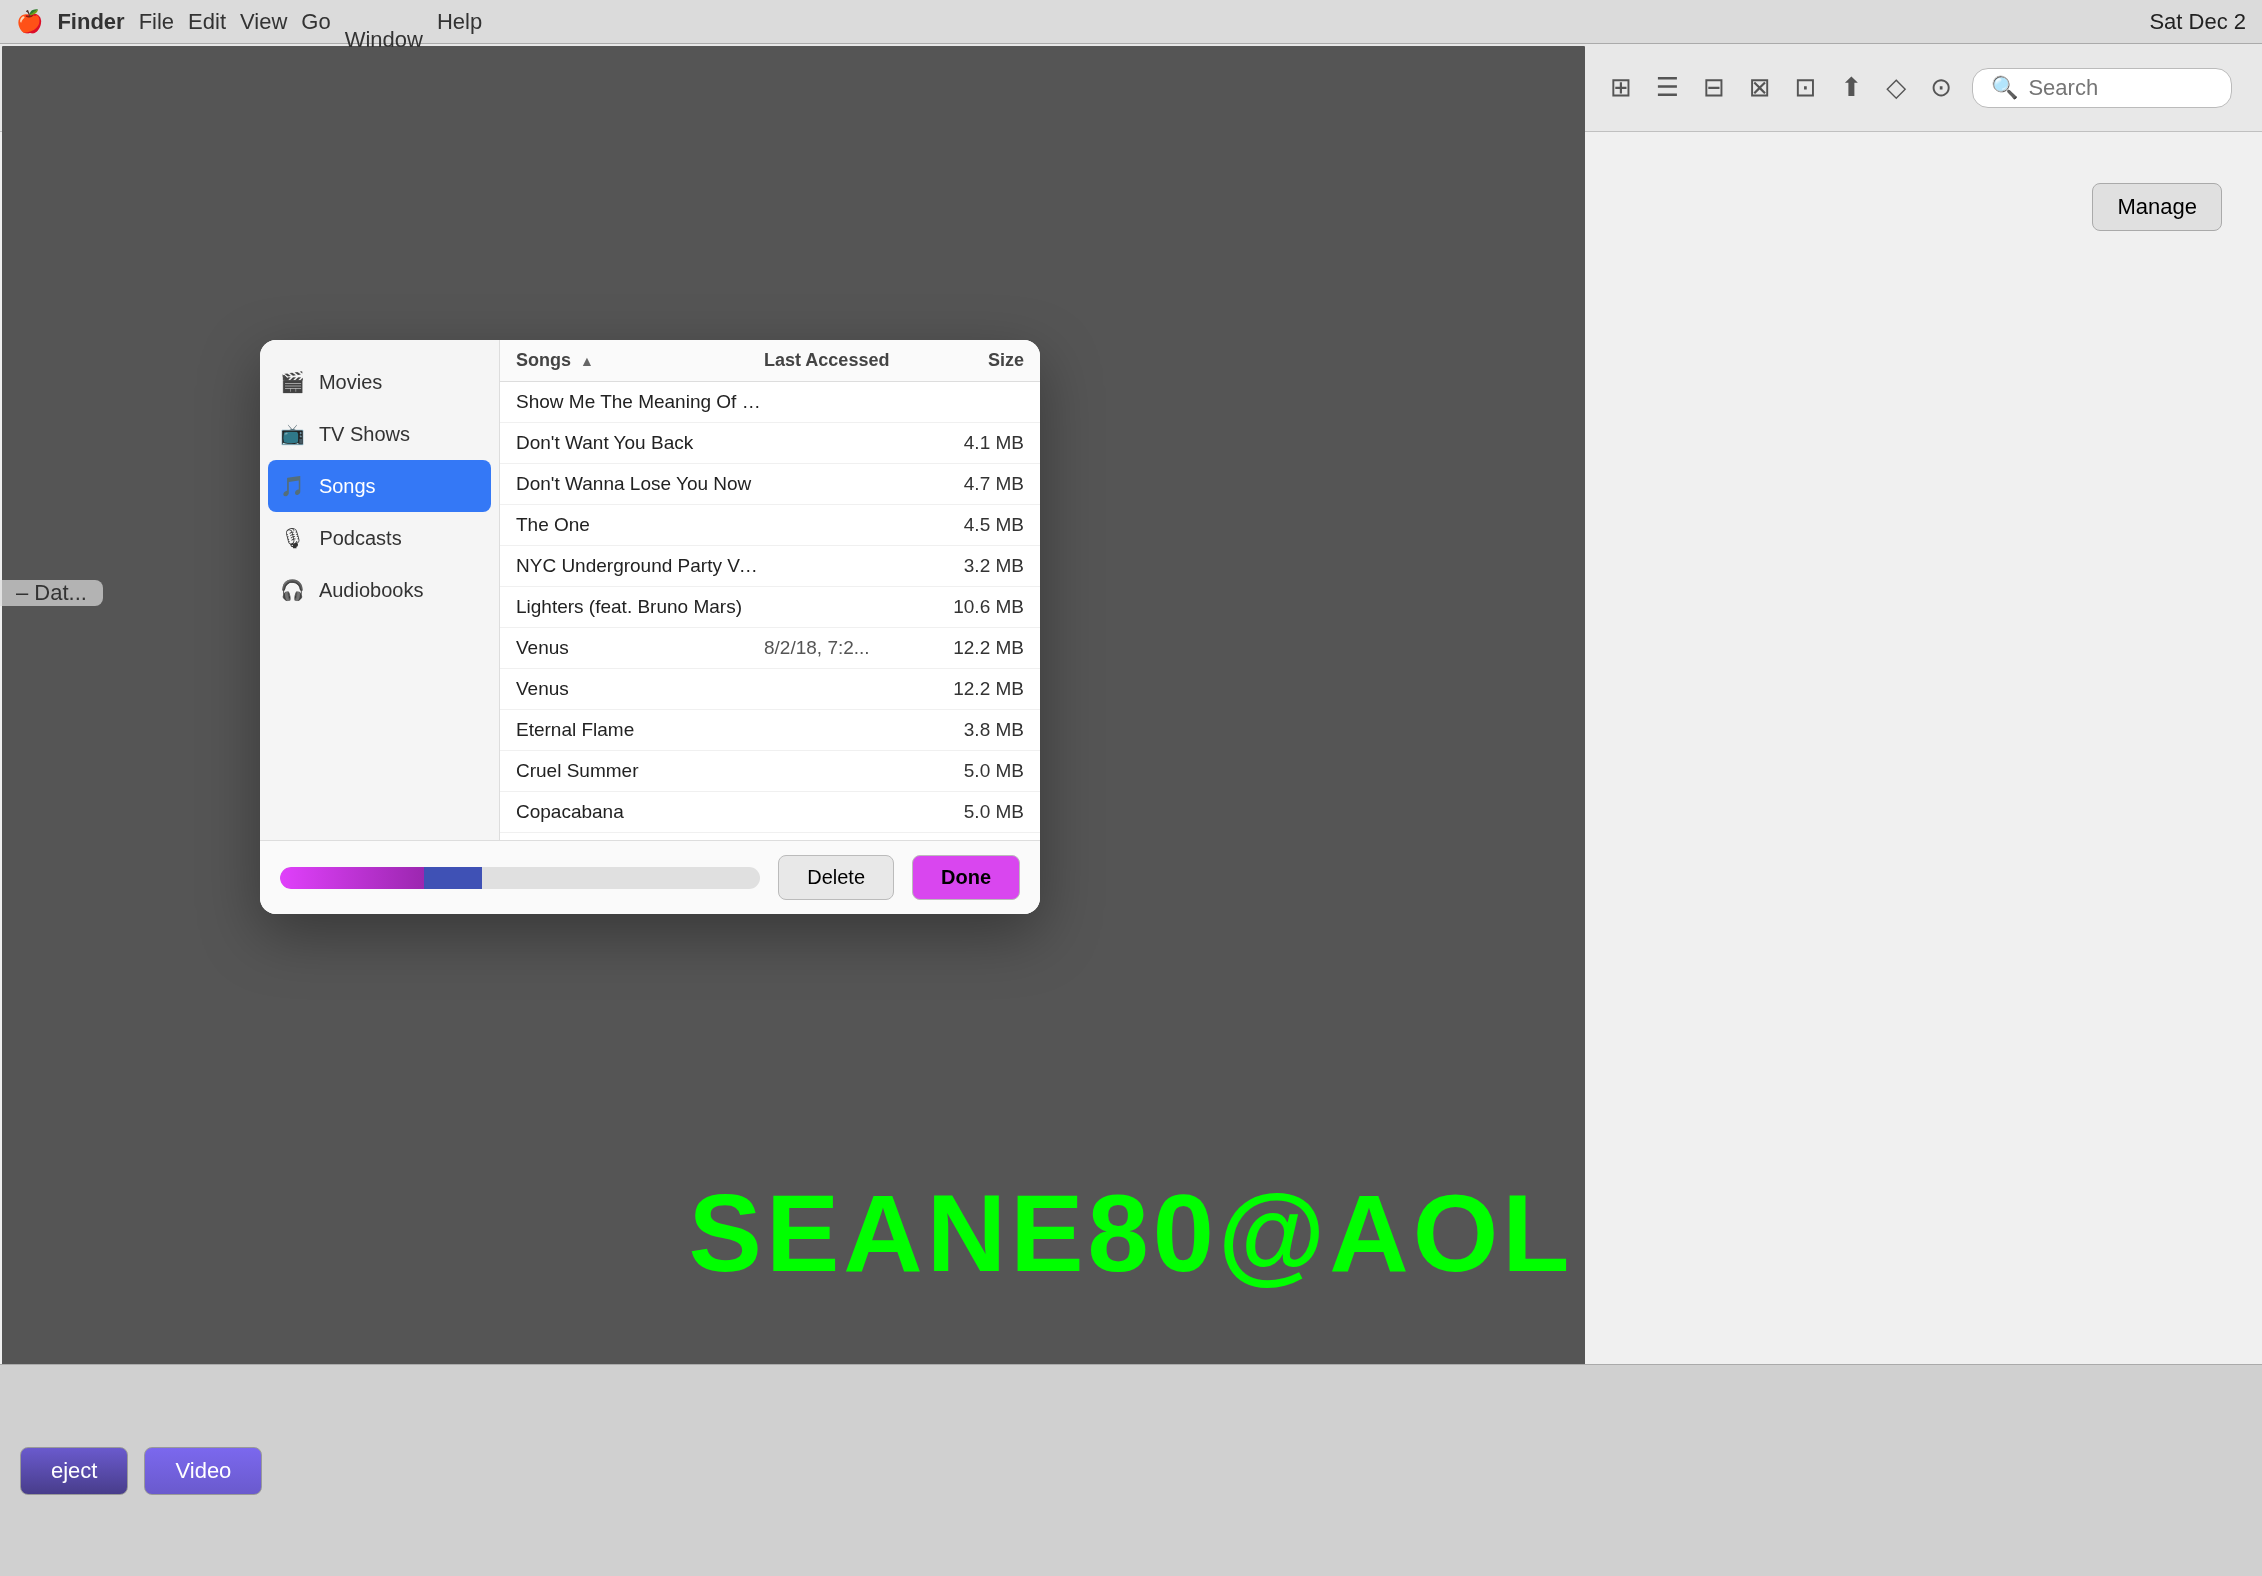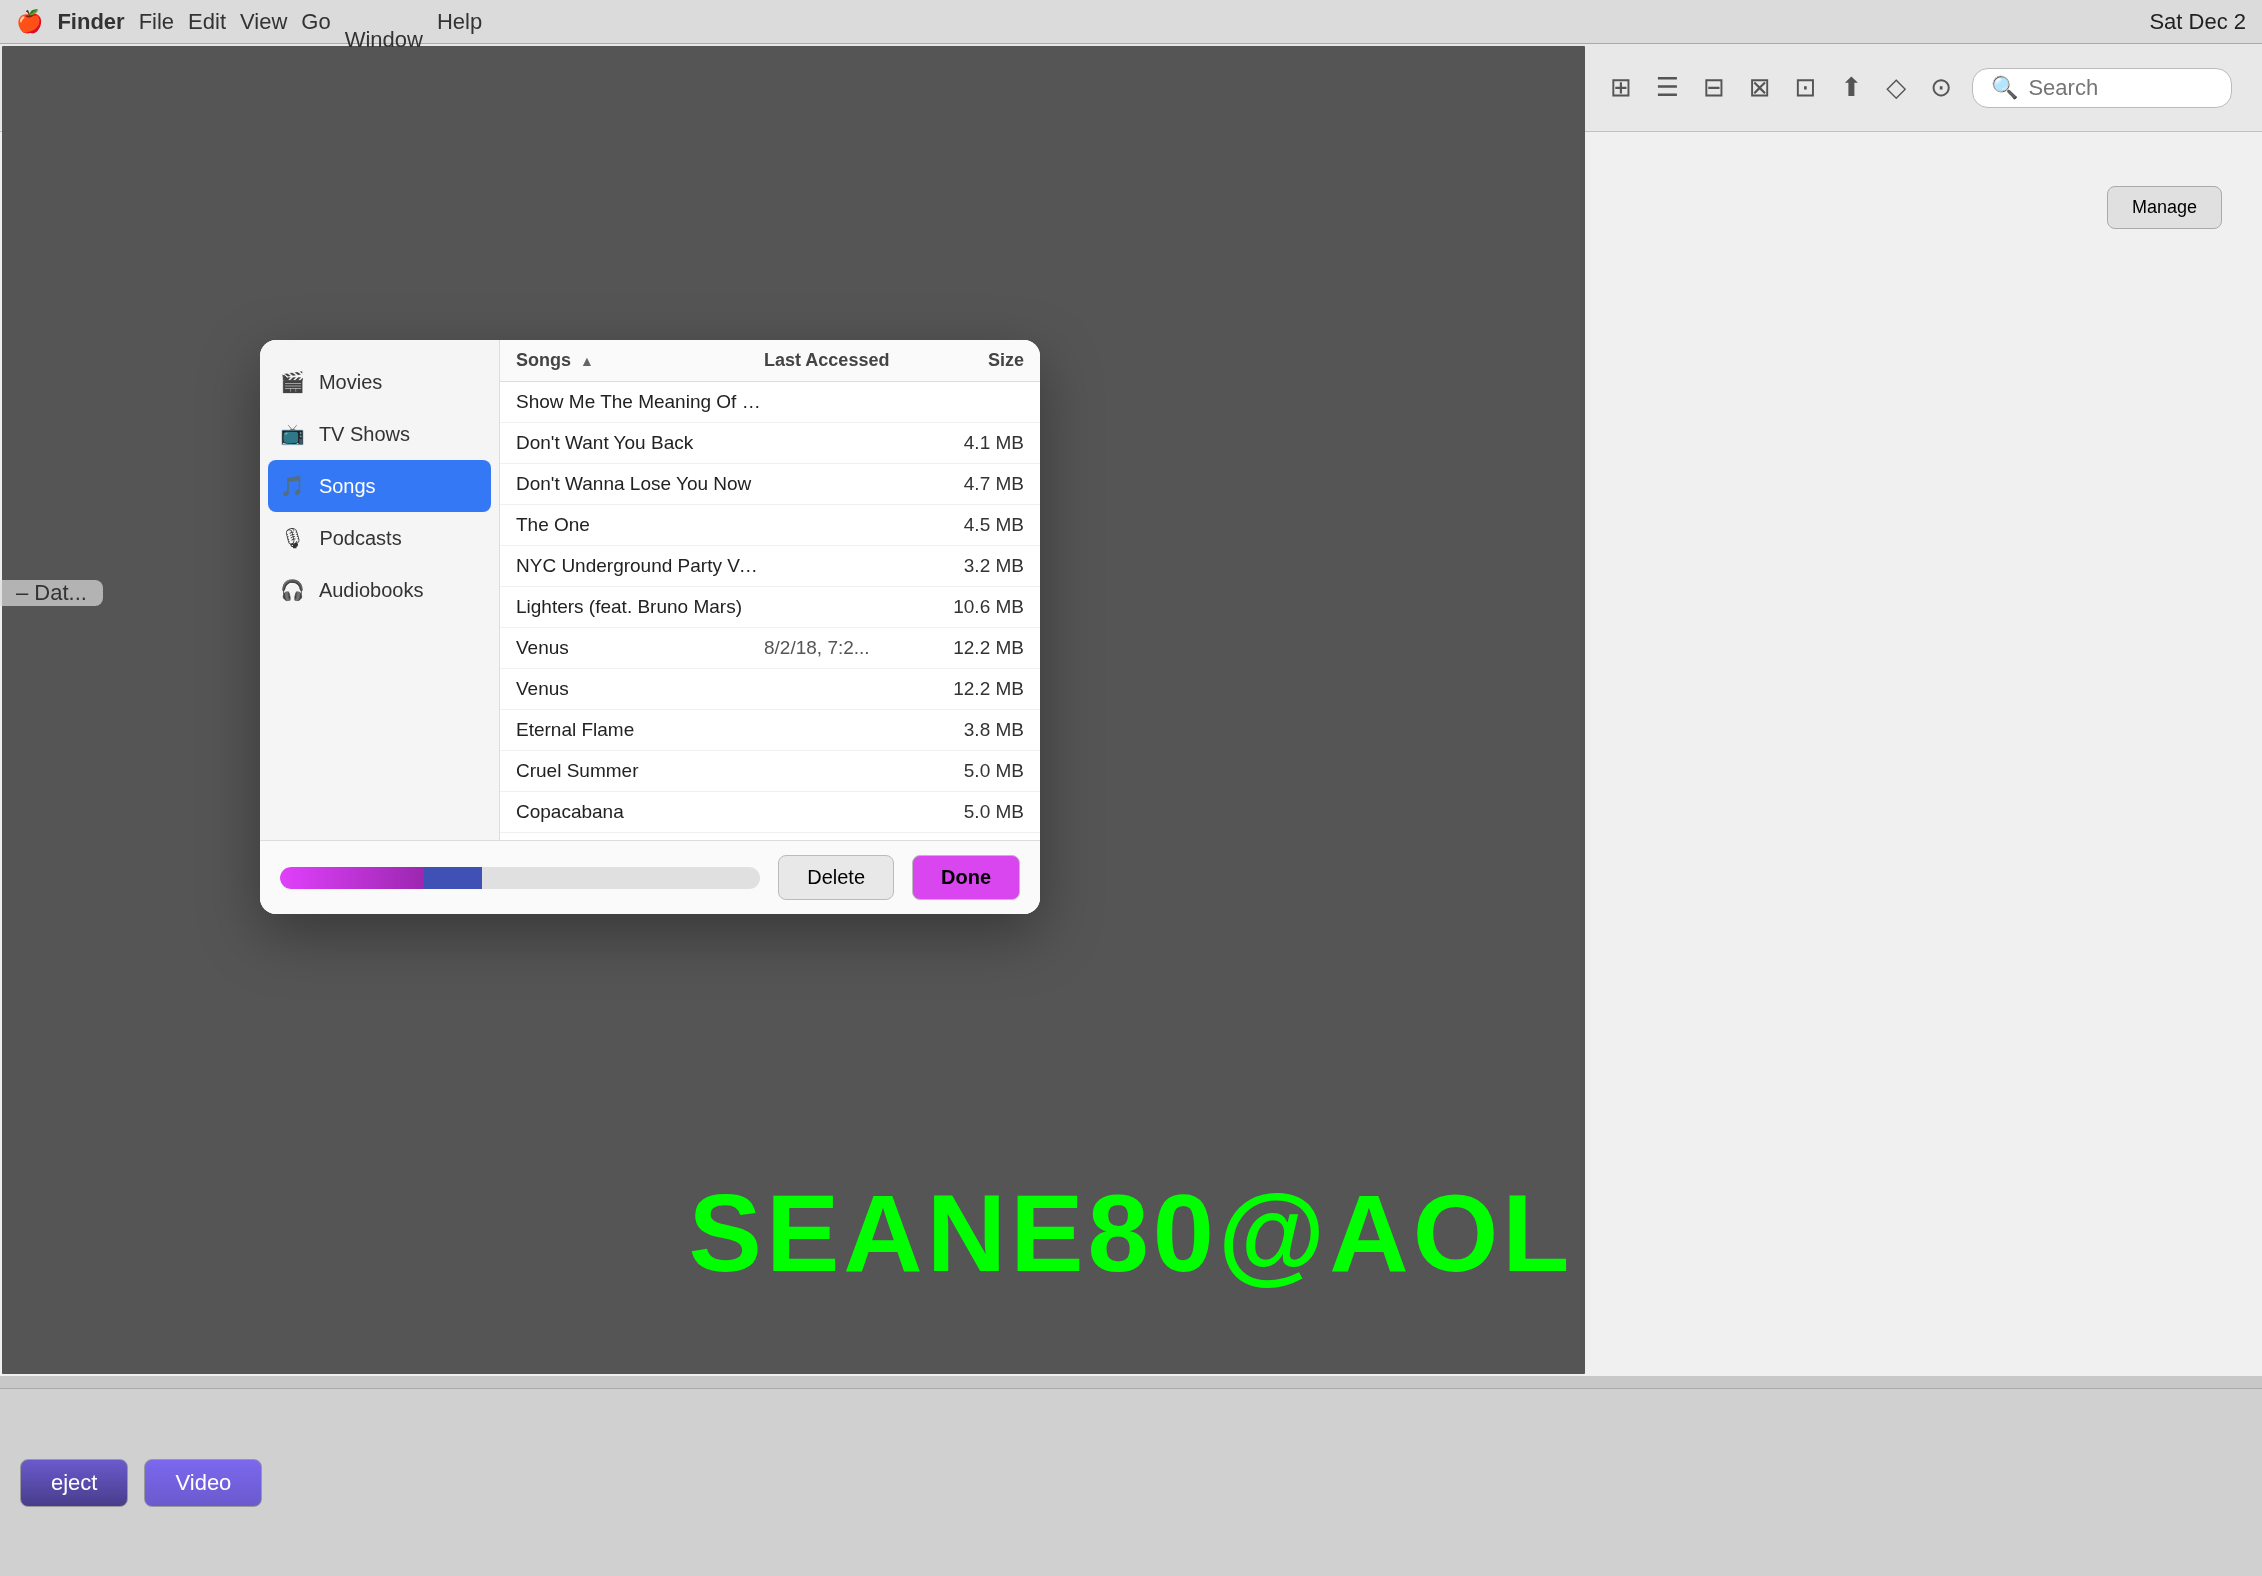--- a/index.html
+++ b/index.html
@@ -170,21 +170,21 @@
       height: calc(100% - 4px);
       background: #555;
       border-radius: 1px;
     }
     .manage-btn {
       margin-left: auto;
       background: #e0e0e0;
       border: 1px solid #aaa;
       border-radius: 8px;
       padding: 10px 24px;
-      font-size: 18px;
+      font-size: 22px;
       cursor: pointer;
     }
 
     
     .tabs-row {
       display: flex;
       justify-content: center;
       gap: 0;
       padding: 16px 0 0 0;
       background: #f0f0f0;
@@ -376,21 +376,21 @@
       z-index: 300;
       text-shadow: none;
     }
 
     
     .bottom-bar {
       position: absolute;
       bottom: 0;
       left: 0;
       right: 0;
-      height: 188px;
+      height: 212px;
       background: #d0d0d0;
       border-top: 1px solid #aaa;
       display: flex;
       align-items: center;
       padding: 0 20px;
       gap: 16px;
     }
     .bottom-btn {
       padding: 10px 30px;
       font-size: 22px;

